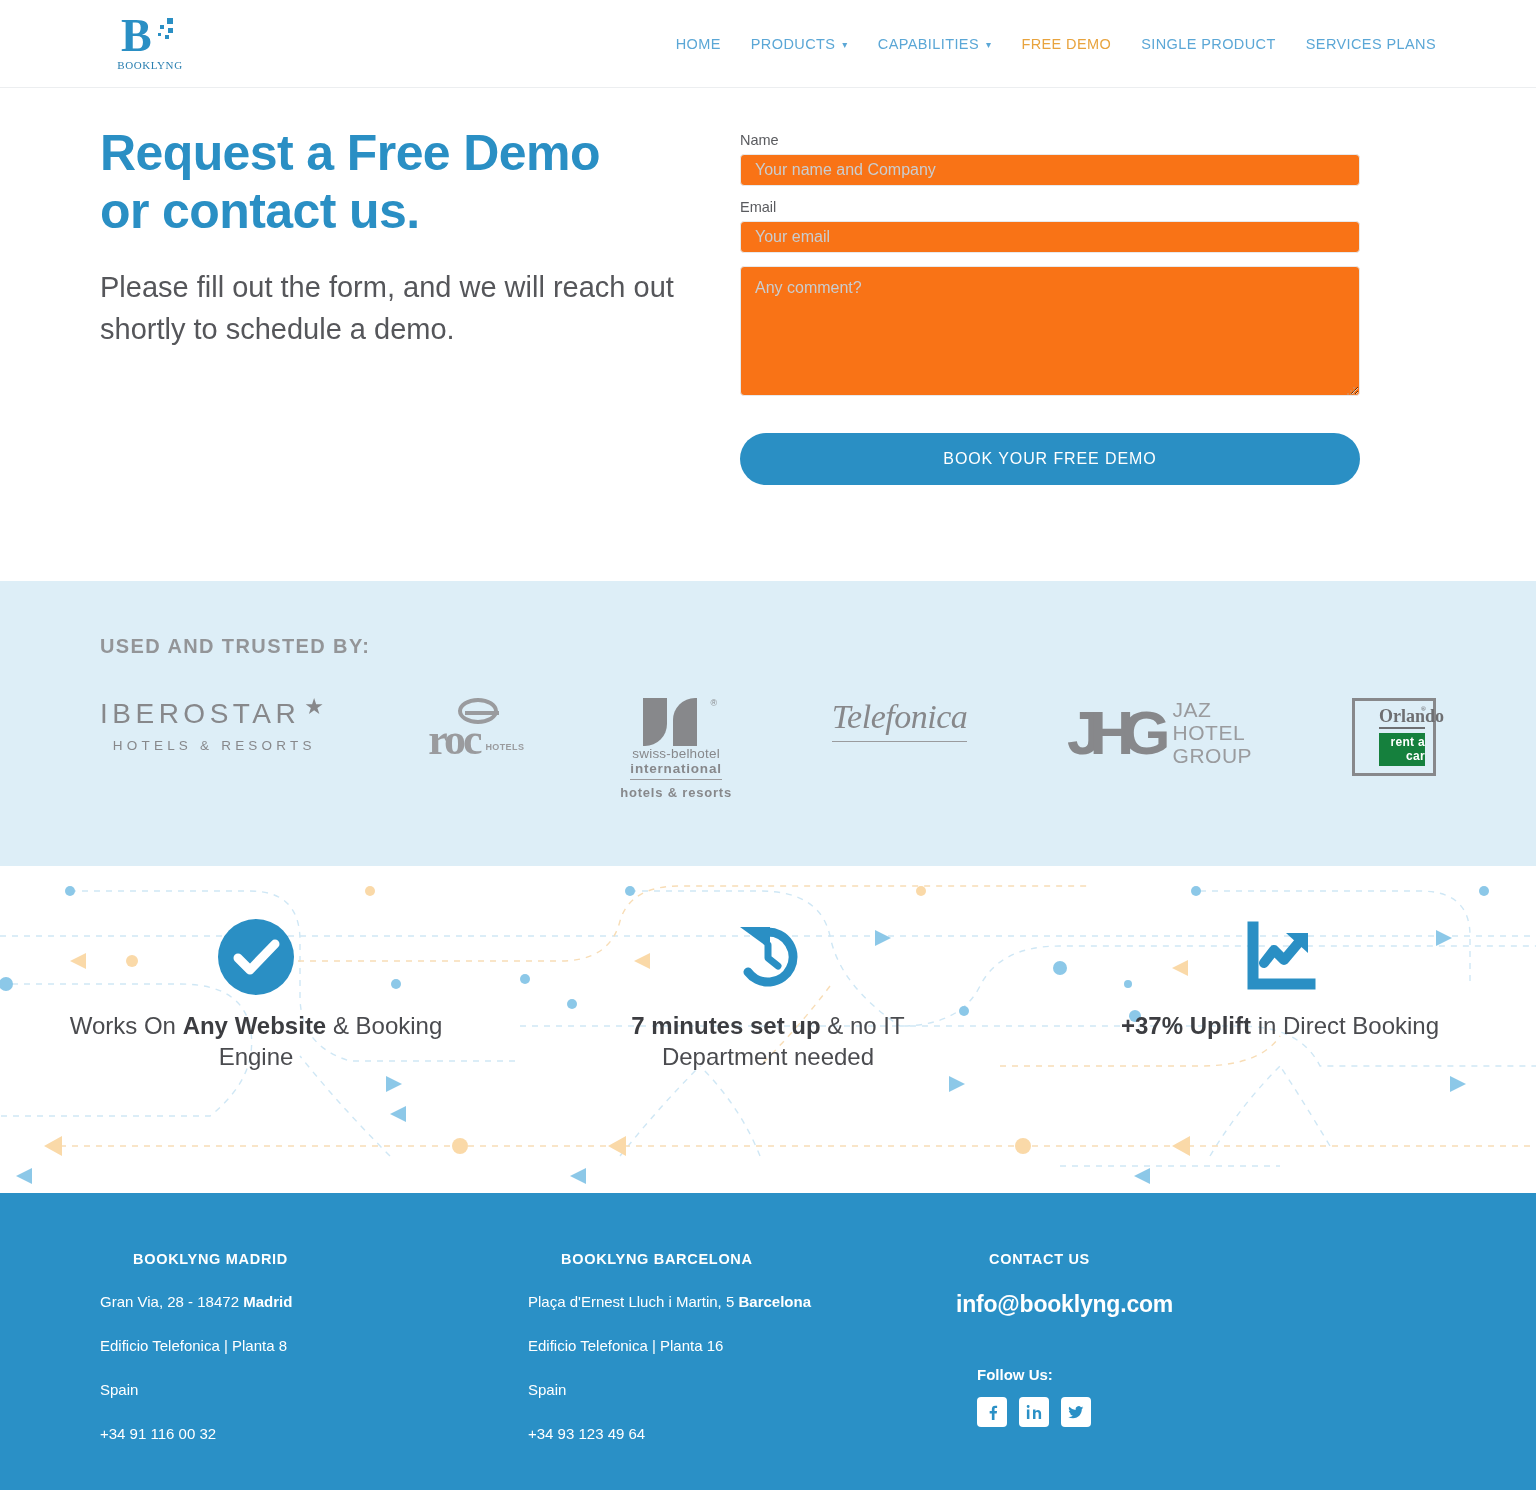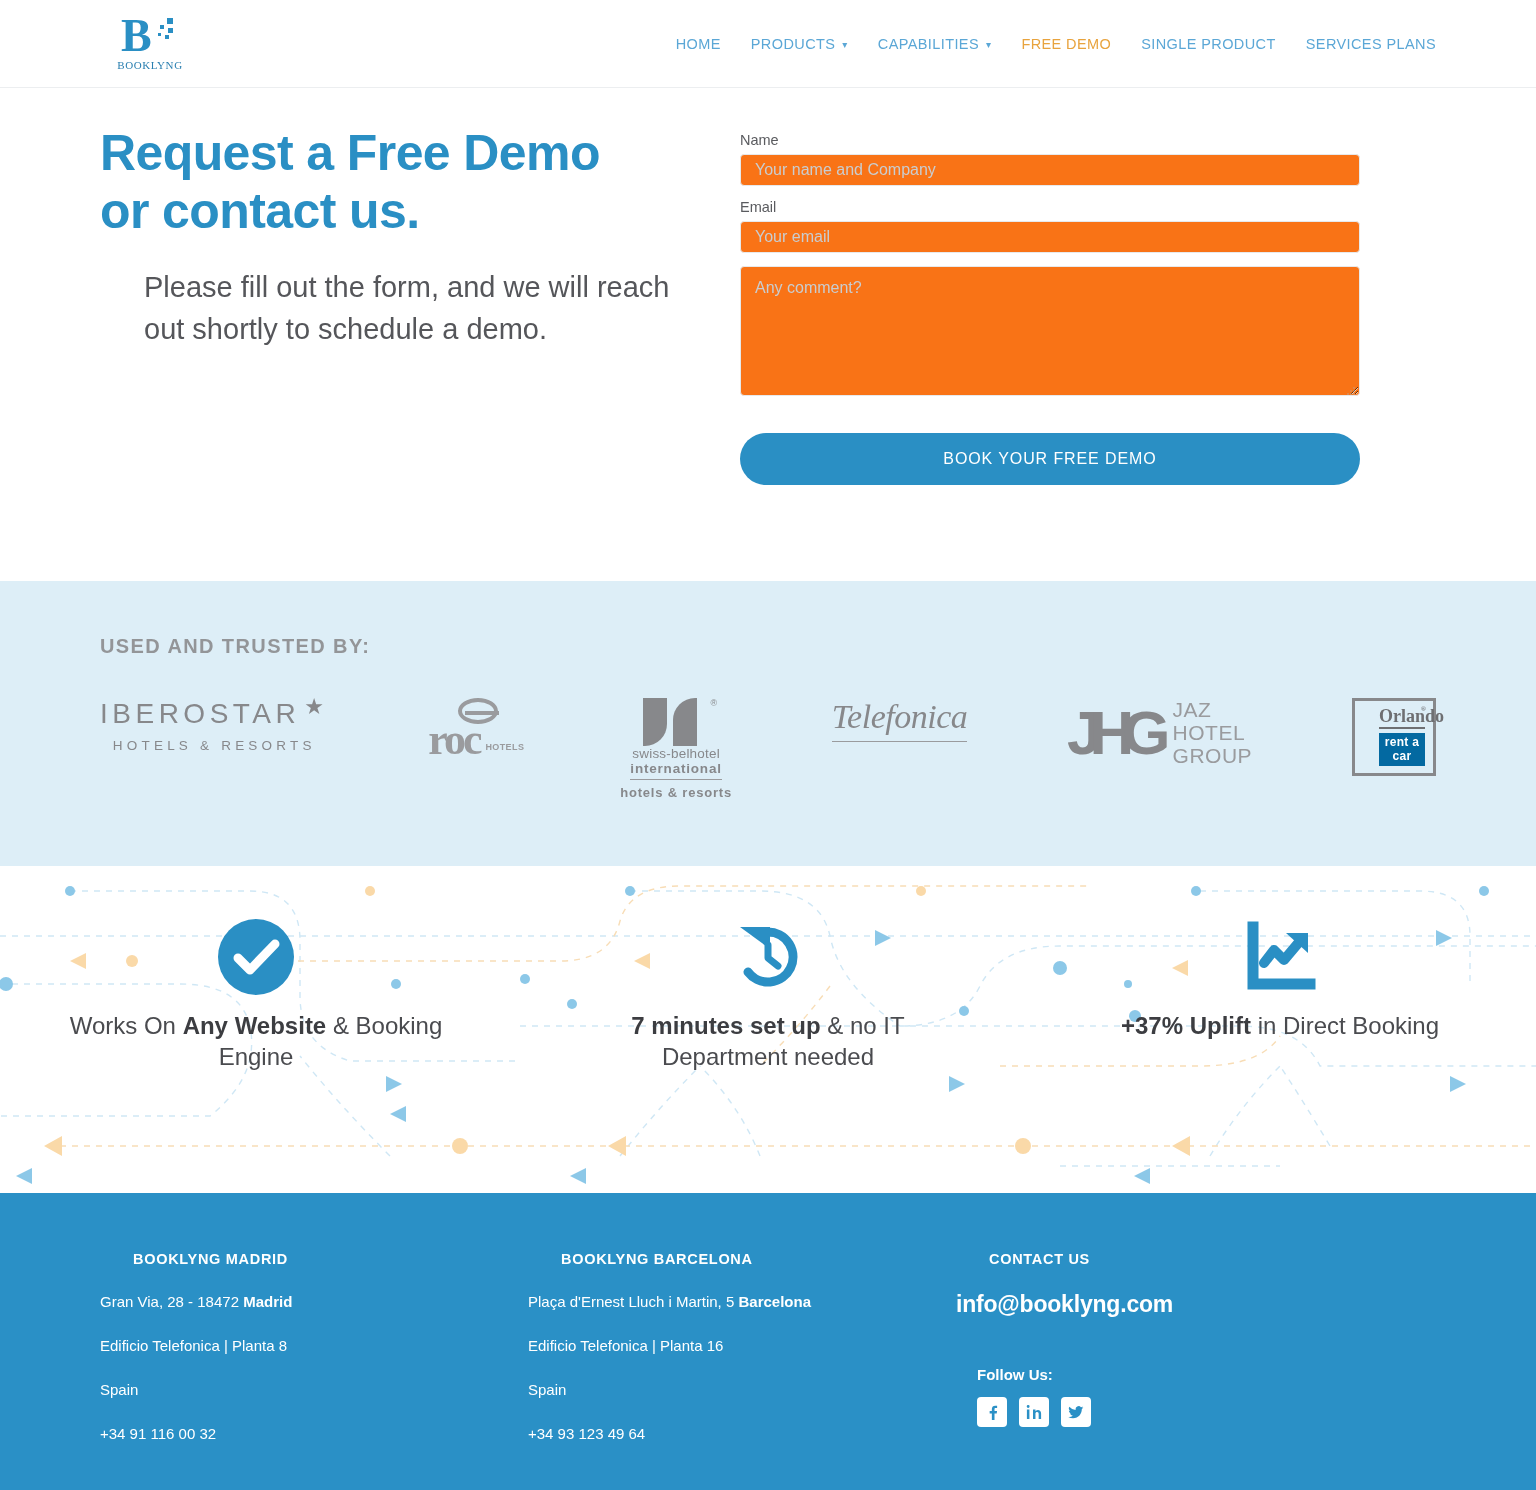--- a/index.html
+++ b/index.html
@@ -72,21 +72,20 @@
     font-weight: bold;
     color: #2a8fc4;
     letter-spacing: -0.6px;
   }
   .hero-sub {
     margin-top: 26px;
     font-size: 29px;
     line-height: 42px;
     color: #55565a;
     font-weight: 300;
-    margin-left: 44px;
   }
 
   .hero-right { width: 620px; padding-top: 8px; }
   .field-label {
     font-size: 14.5px;
     color: #5a5b5f;
     margin-bottom: 6px;
     display: block;
   }
   .text-input, .text-area {
@@ -227,25 +226,25 @@
     font-weight: bold;
     font-size: 18px;
     color: #6e6f72;
     border-bottom: 2px solid #6e6f72;
     position: relative;
     text-align: center;
   }
   .orlando-reg { position: absolute; right: -1px; top: -1px; font-size: 7px; }
   .orlando-bot {
     margin-top: 4px;
-    background: #0369a1;
+    background: #15803d;
     color: #fff;
     font-size: 12px;
     font-weight: bold;
-    text-align: center;
+    text-align: right;
     padding: 2px 0 3px 0;
     letter-spacing: 0.3px;
   }
 
   
   .features {
     position: relative;
     background: #fff;
     height: 327px;
     overflow: hidden;

